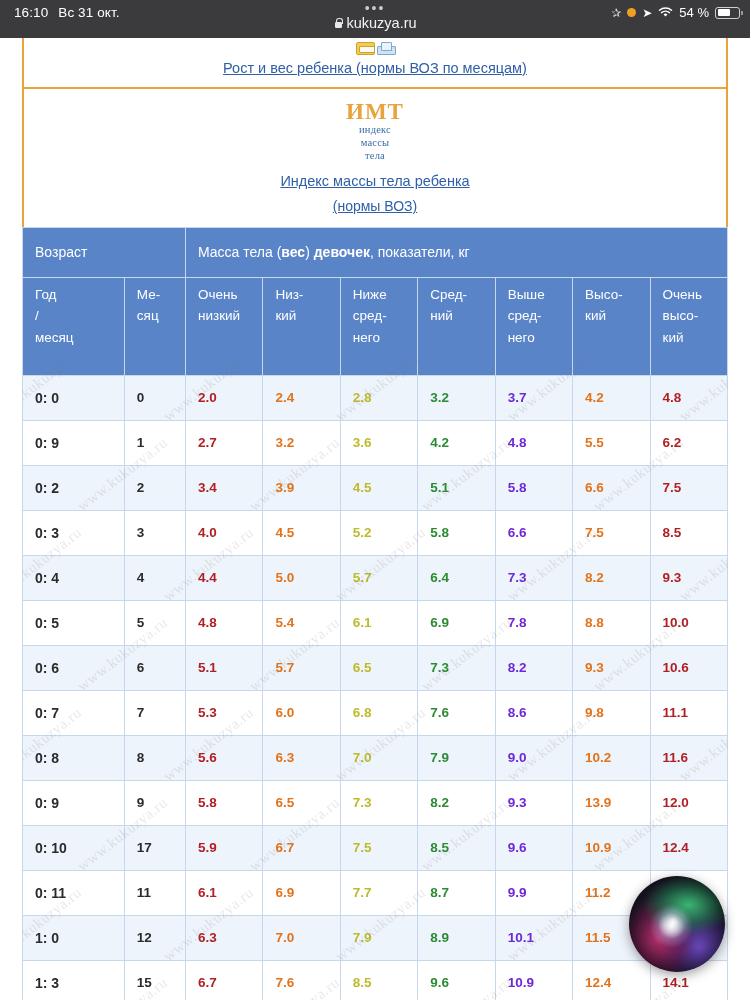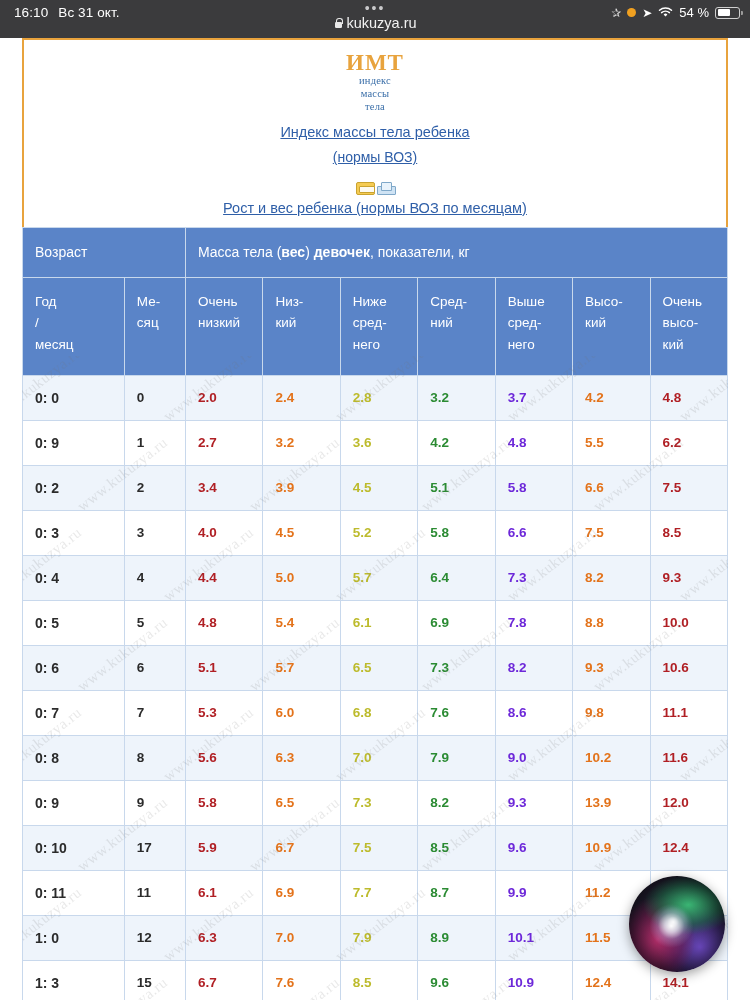--- a/index.html
+++ b/index.html
@@ -255,21 +255,21 @@
     background: #5a84c8;
     color: #ffffff;
     font-weight: normal;
     border-color: #7ba0d8;
     font-size: 14px;
   }
   thead tr.grp th { height: 50px; }
   thead tr.cols th {
     height: 98px;
     vertical-align: top;
-    padding-top: 13px;
+    padding-top: 6px;
     line-height: 1.62;
     font-size: 13.5px;
   }
   thead th b { font-weight: bold; }
 
   tbody td { height: 45px; }
   tbody tr.odd td { background: #eef4fb; }
   tbody tr.even td { background: #ffffff; }
 
   td.age {
@@ -372,41 +372,41 @@
     <span class="battery">
         <span class="fill"></span>
       </span>
   </div>
 </div>
 
 <div class="page">
 
   <div class="content">
 
+    <div class="block first">
+      <div class="tinyicons">
+        <span class="tape"></span>
+        <span class="scale"></span>
+      </div>
+      <a class="sitelink">Рост и вес ребенка (нормы ВОЗ по месяцам)</a>
+    </div>
+
     <div class="block second">
       <div class="logo">
         <span class="imt">ИМТ</span>
         <span class="sub">индекс</span>
         <span class="sub">массы</span>
         <span class="sub">тела</span>
       </div>
       <div class="linkline">
         <a class="sitelink">Индекс массы тела ребенка</a>
       </div>
       <div class="linkline">
         <a class="sitelink small">(нормы ВОЗ)</a>
       </div>
-    </div>
-
-    <div class="block first">
-      <div class="tinyicons">
-        <span class="tape"></span>
-        <span class="scale"></span>
-      </div>
-      <a class="sitelink">Рост и вес ребенка (нормы ВОЗ по месяцам)</a>
     </div>
 
     <table class="wt">
       <colgroup>
         <col class="w-year">
           <col class="w-month">
         <col class="w-val">
           <col class="w-val">
           <col class="w-val">
           <col class="w-val">

